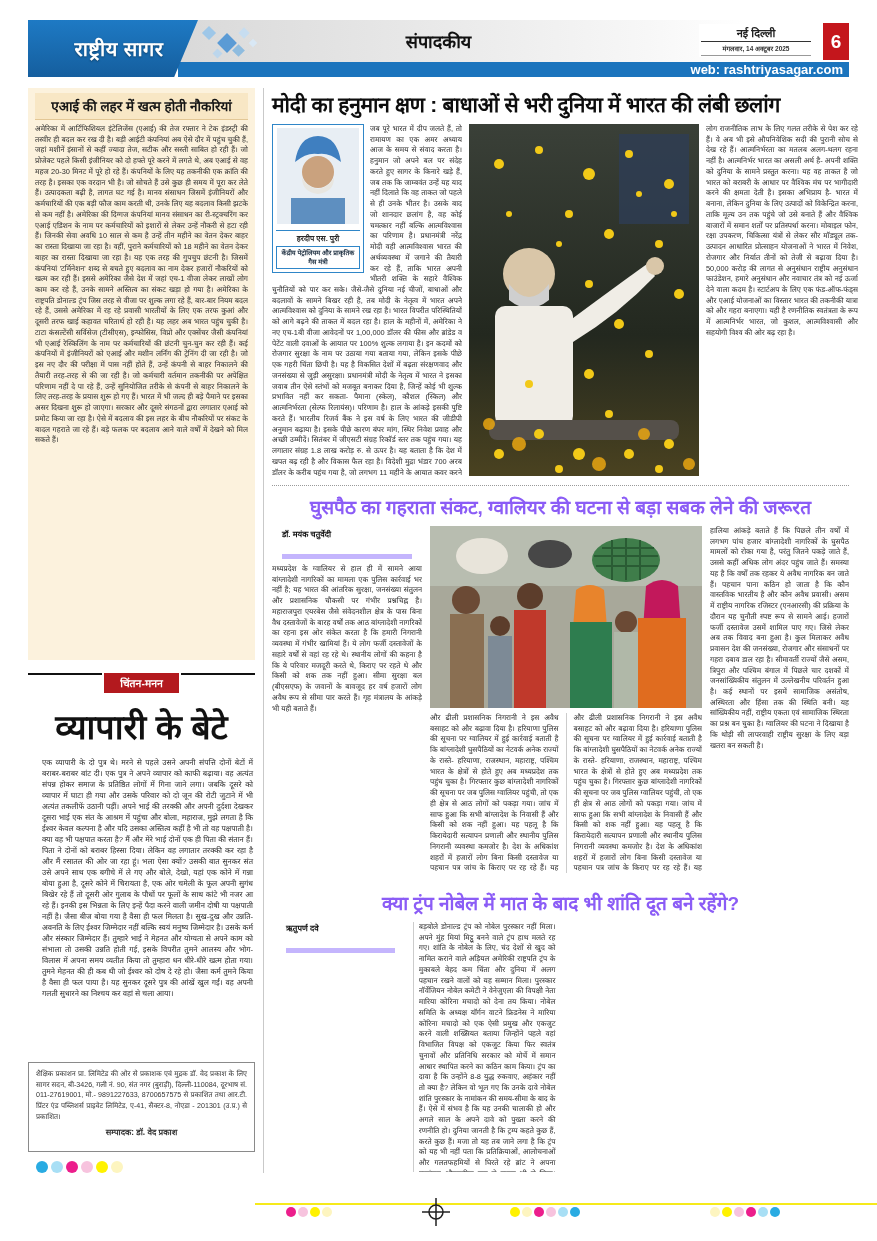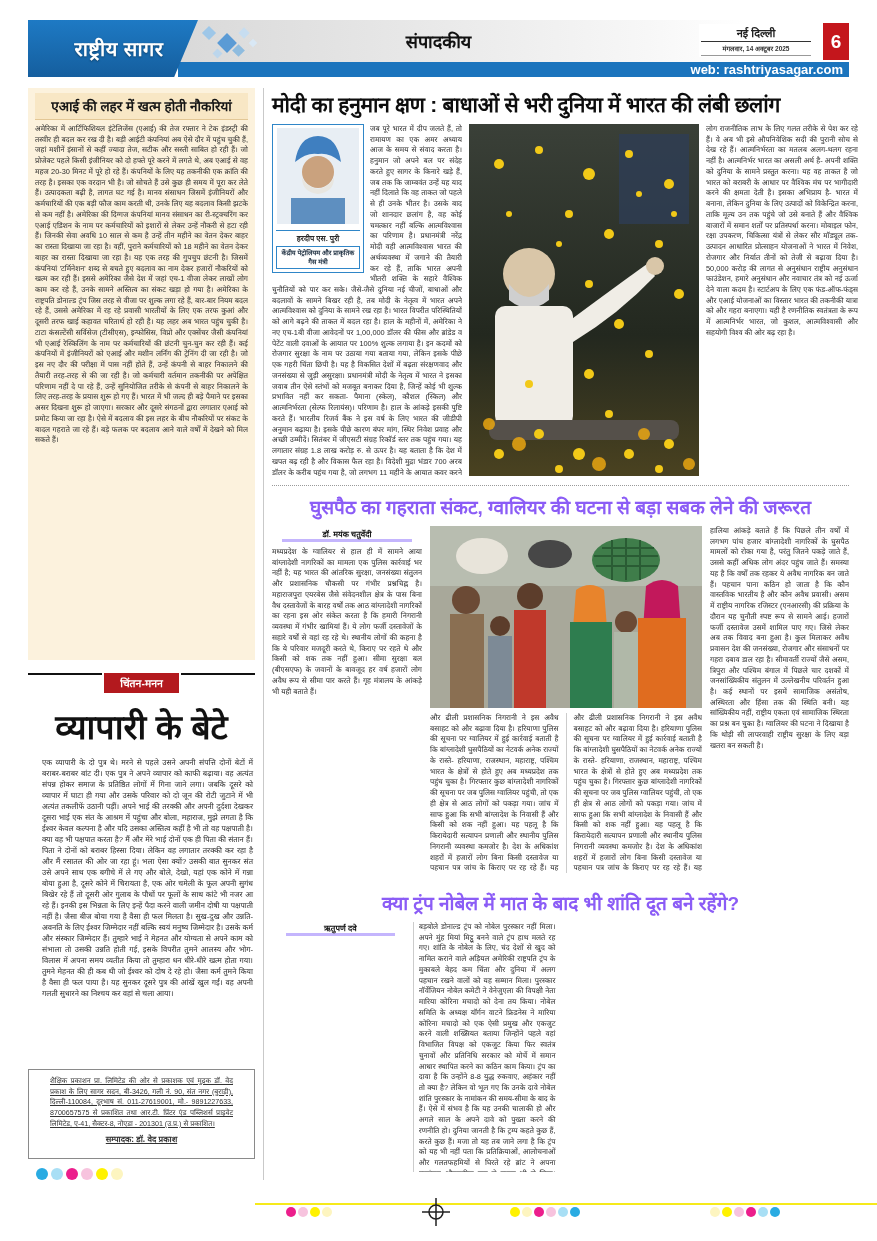--- a/index.html
+++ b/index.html
@@ -43,22 +43,22 @@
             padding:4px 2px;border-bottom:1px solid #e3c795;color:#161616;}
   .cream .bodytext{height:520px;}
 
   .chintan{margin-top:13px;}
   .banner-row{display:flex;}
   .banner-row .rule{flex:1;height:2px;background:#111;}
   .banner{background:#b3191e;color:#fff;font-size:10.5px;font-weight:900;padding:3px 16px;margin:0 2px;}
   .vyapari-title{font-size:34px;font-weight:900;text-align:center;margin:10px 0 8px 0;color:#111;}
   .chintan .bodytext{height:292px;padding:0 2px 0 14px;font-size:7.6px;}
 
-  .imprint{margin-top:20px;border:1px solid #8a8a8a;padding:6px 21px;font-size:7.1px;line-height:1.5;
-           text-align:justify;color:#333;text-decoration:underline;}
+  .imprint{margin-top:13px;border:1px solid #8a8a8a;padding:6px 7px;font-size:7.1px;line-height:1.5;
+           text-align:justify;color:#333;}
   .imprint .editor{text-align:center;font-weight:900;font-size:8.2px;margin:5px 0;}
   .dotrow{display:flex;gap:3px;margin-top:9px;margin-left:8px;}
   .dot{width:12px;height:12px;border-radius:50%;}
 
   
   .headline-xl{font-size:21px;font-weight:900;color:#0d0d0d;white-space:nowrap;letter-spacing:-.3px;margin:2px 0 6px 0;}
   .headline-lg{font-size:19px;font-weight:900;color:#8b5cf6;text-align:center;white-space:nowrap;margin:4px 0 6px 0;}
 
   .modi-row{display:flex;gap:7px;height:352px;}
   .modi-left{width:190px;flex:none;}
@@ -67,22 +67,22 @@
   .columnist .crole{font-size:6.6px;font-weight:bold;color:#234;border:1px solid #2f86c8;margin-top:2px;padding:1px;}
   .modi-left .bodytext{height:352px;}
   .photo-frame{flex:none;overflow:hidden;background:#222;}
   .modi-photo{width:230px;height:352px;}
   .modi-right{width:152px;flex:none;}
   .modi-right .bodytext{height:352px;}
 
   .ghus{border-top:1px dotted #9a9a9a;margin-top:9px;padding-top:4px;}
   .ghus-row{display:flex;gap:8px;margin-top:4px;height:352px;}
   .ghus-c1{width:150px;flex:none;}
-  .byline{font-size:8px;font-weight:900;text-align:center;border-bottom:3px solid #c4b5fd;
-          padding-bottom:0;margin:2px 10px 5px 10px;color:#111;}
+  .byline{font-size:8px;font-weight:900;text-align:left;border-bottom:5px solid #c4b5fd;
+          padding-bottom:15px;margin:2px 10px 5px 10px;color:#111;}
   .ghus-c1 .bodytext{height:322px;}
   .ghus-mid{width:272px;flex:none;}
   .ghus-photo{width:272px;height:182px;}
   .ghus-subcols{display:flex;margin-top:5px;height:160px;}
   .ghus-subcols .bodytext{flex:1;height:160px;}
   .ghus-subcols .bodytext + .bodytext{border-left:1px solid #ccc;margin-left:7px;padding-left:7px;}
   .ghus-c3{flex:1;min-width:0;}
   .ghus-c3 .bodytext{height:352px;}
 
   .trump{margin-top:12px;}

